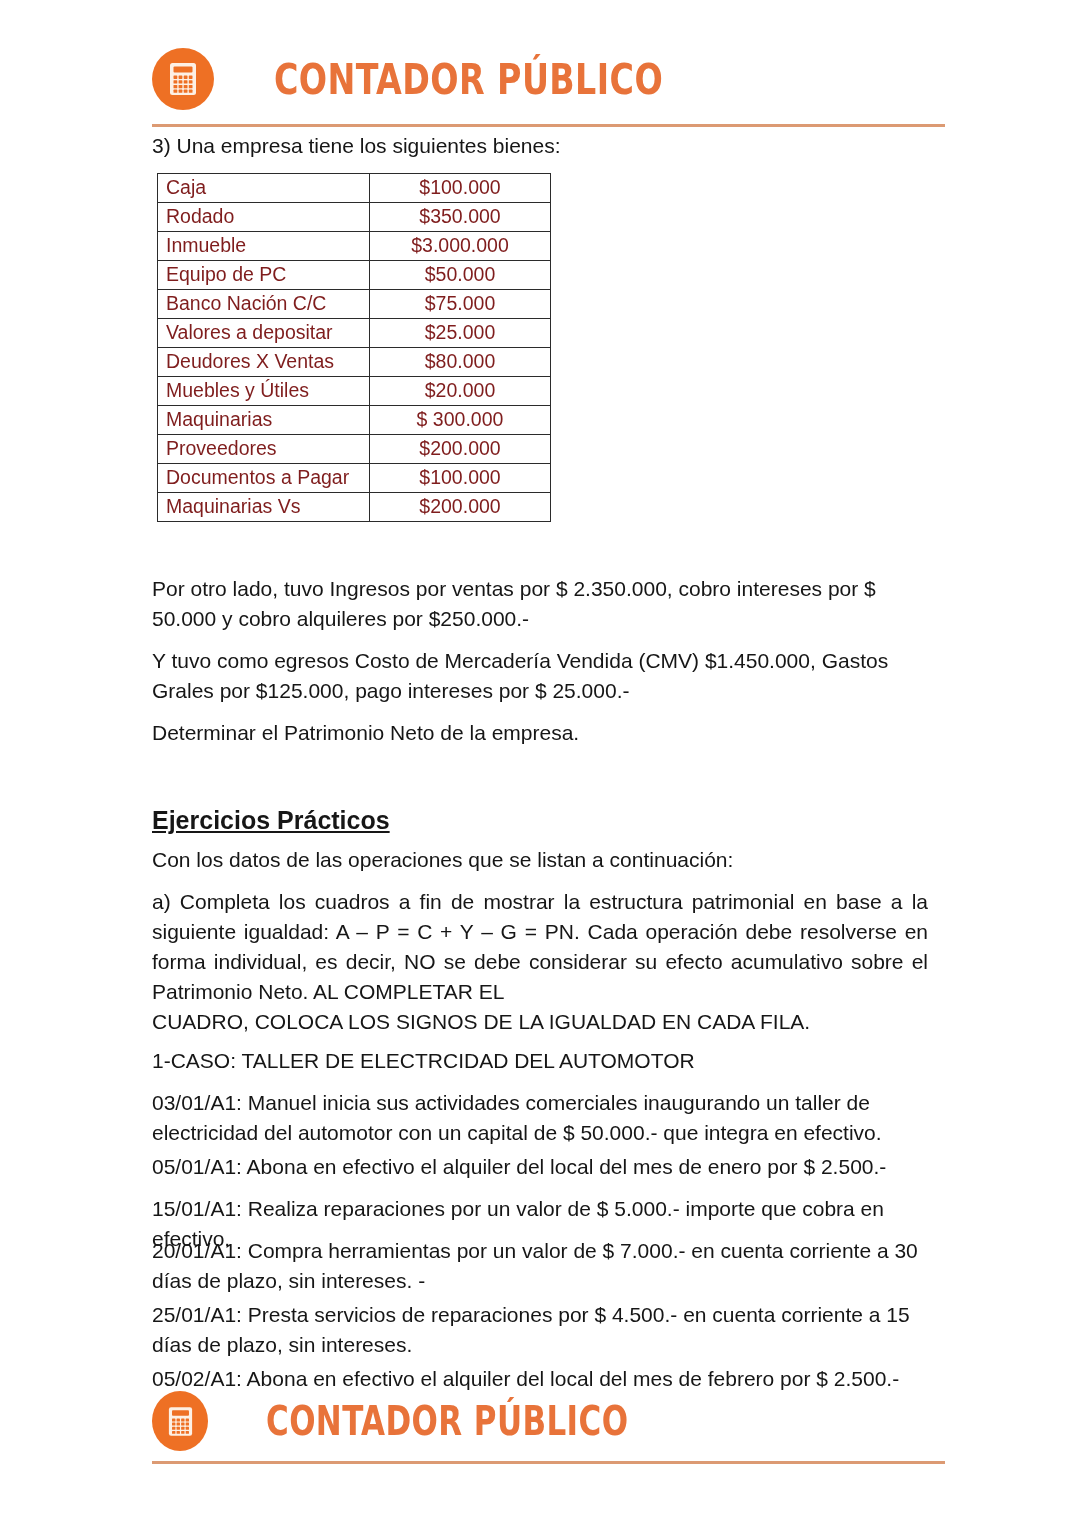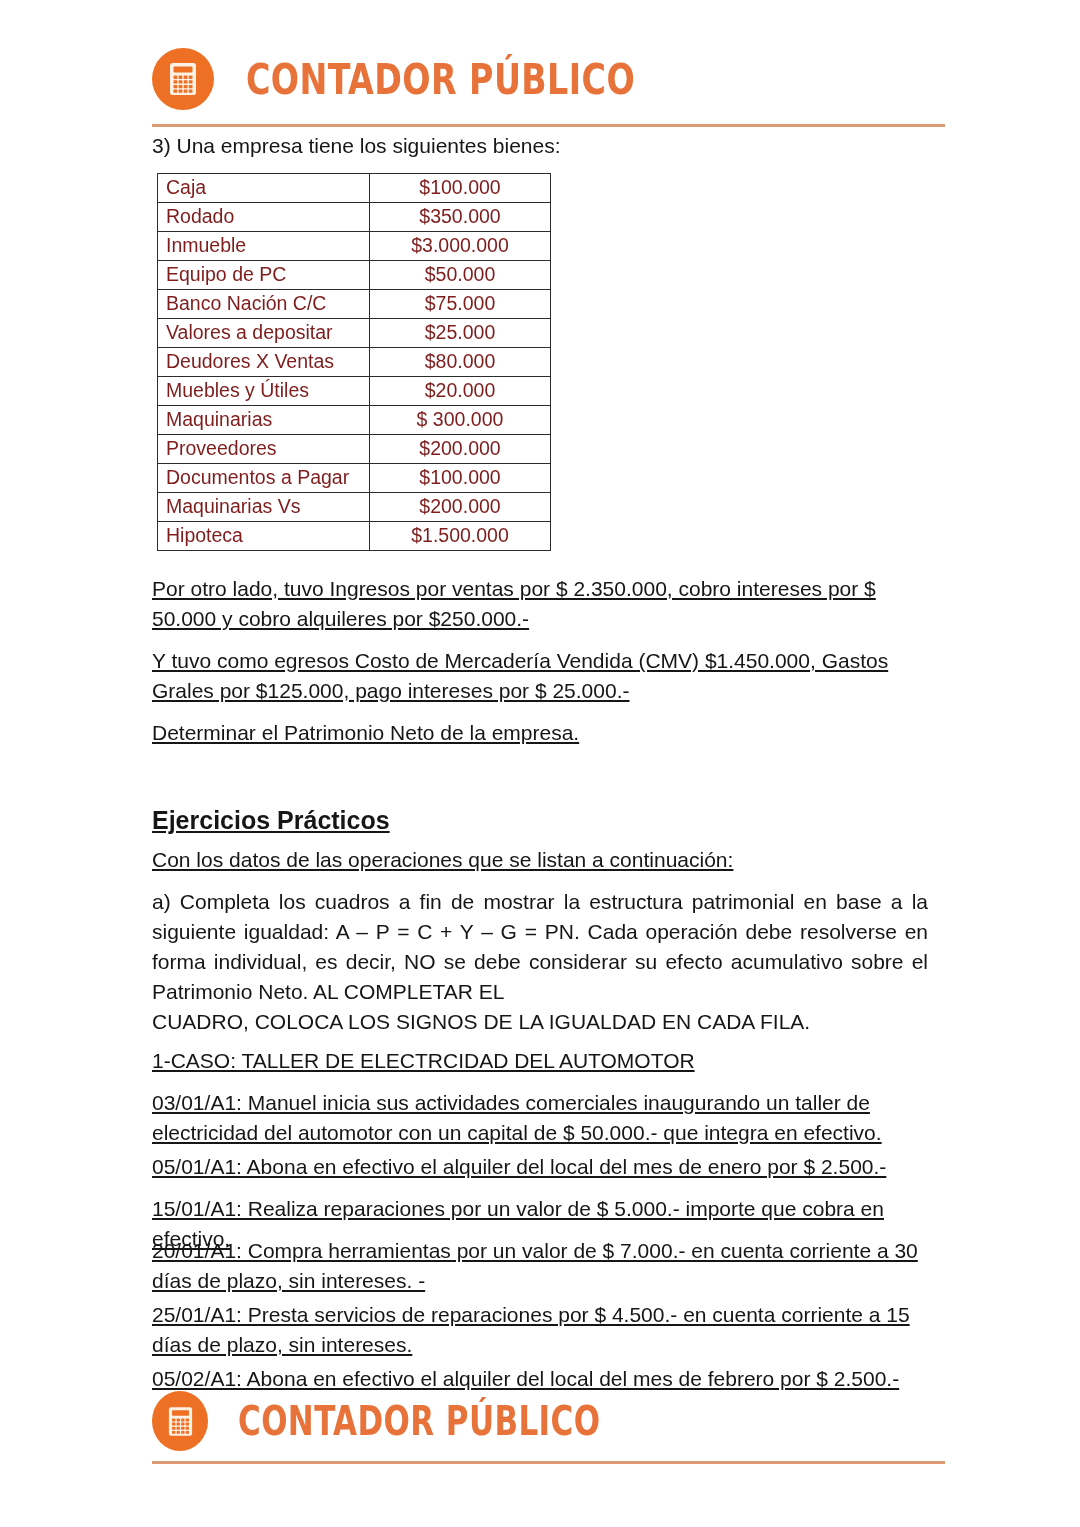--- a/index.html
+++ b/index.html
@@ -24,20 +24,21 @@
     height: 1527px;
     background: #ffffff;
   }
 
   
   .brand {
     position: absolute;
     left: 152px;
     display: flex;
     align-items: center;
+    gap: 28px;
   }
   .brand-header { top: 48px; }
   .brand-footer { top: 1391px; }
 
   .brand-badge {
     border-radius: 50%;
     background: #ee7024;
     display: flex;
     align-items: center;
     justify-content: center;
@@ -80,21 +81,20 @@
     color: #161616;
   }
   .left-col { left: 152px; }
 
   .p-intro { top: 131px; width: 700px; }
 
   .p-block {
     left: 152px;
     width: 776px;
     text-align: left;
-    text-decoration: underline;
   }
   .p-justify {
     left: 152px;
     width: 776px;
     text-align: justify;
     text-justify: inter-word;
   }
   .p-justify > span.lastline { display: block; text-align: left; }
 
   .heading-underline {
@@ -203,24 +203,20 @@
           <td class="col-amt">$200.000</td>
         </tr>
       <tr>
           <td class="col-item">Documentos a Pagar</td>
           <td class="col-amt">$100.000</td>
         </tr>
       <tr>
           <td class="col-item">Maquinarias Vs</td>
           <td class="col-amt">$200.000</td>
         </tr>
-      <tr>
-          <td class="col-item">Hipoteca</td>
-          <td class="col-amt">$1.500.000</td>
-        </tr>
     </tbody>
   </table>
 
   <div class="txt p-block" style="top:574px;">Por otro lado, tuvo Ingresos por ventas por $ 2.350.000, cobro intereses por $ 50.000 y cobro alquileres por $250.000.-</div>
   <div class="txt p-block" style="top:646px;">Y tuvo como egresos Costo de Mercadería Vendida (CMV) $1.450.000, Gastos Grales por $125.000, pago intereses por $ 25.000.-</div>
   <div class="txt p-block" style="top:718px;">Determinar el Patrimonio Neto de la empresa.</div>
 
   <div class="txt left-col heading-underline" style="top:805px;">Ejercicios Prácticos</div>
   <div class="txt p-justify" style="top:887px;">
     <span>a) Completa los cuadros a fin de mostrar la estructura patrimonial en base a la siguiente igualdad: A – P = C + Y – G = PN. Cada operación debe resolverse en forma individual, es decir, NO se debe considerar su efecto acumulativo sobre el Patrimonio Neto. AL COMPLETAR EL</span>

